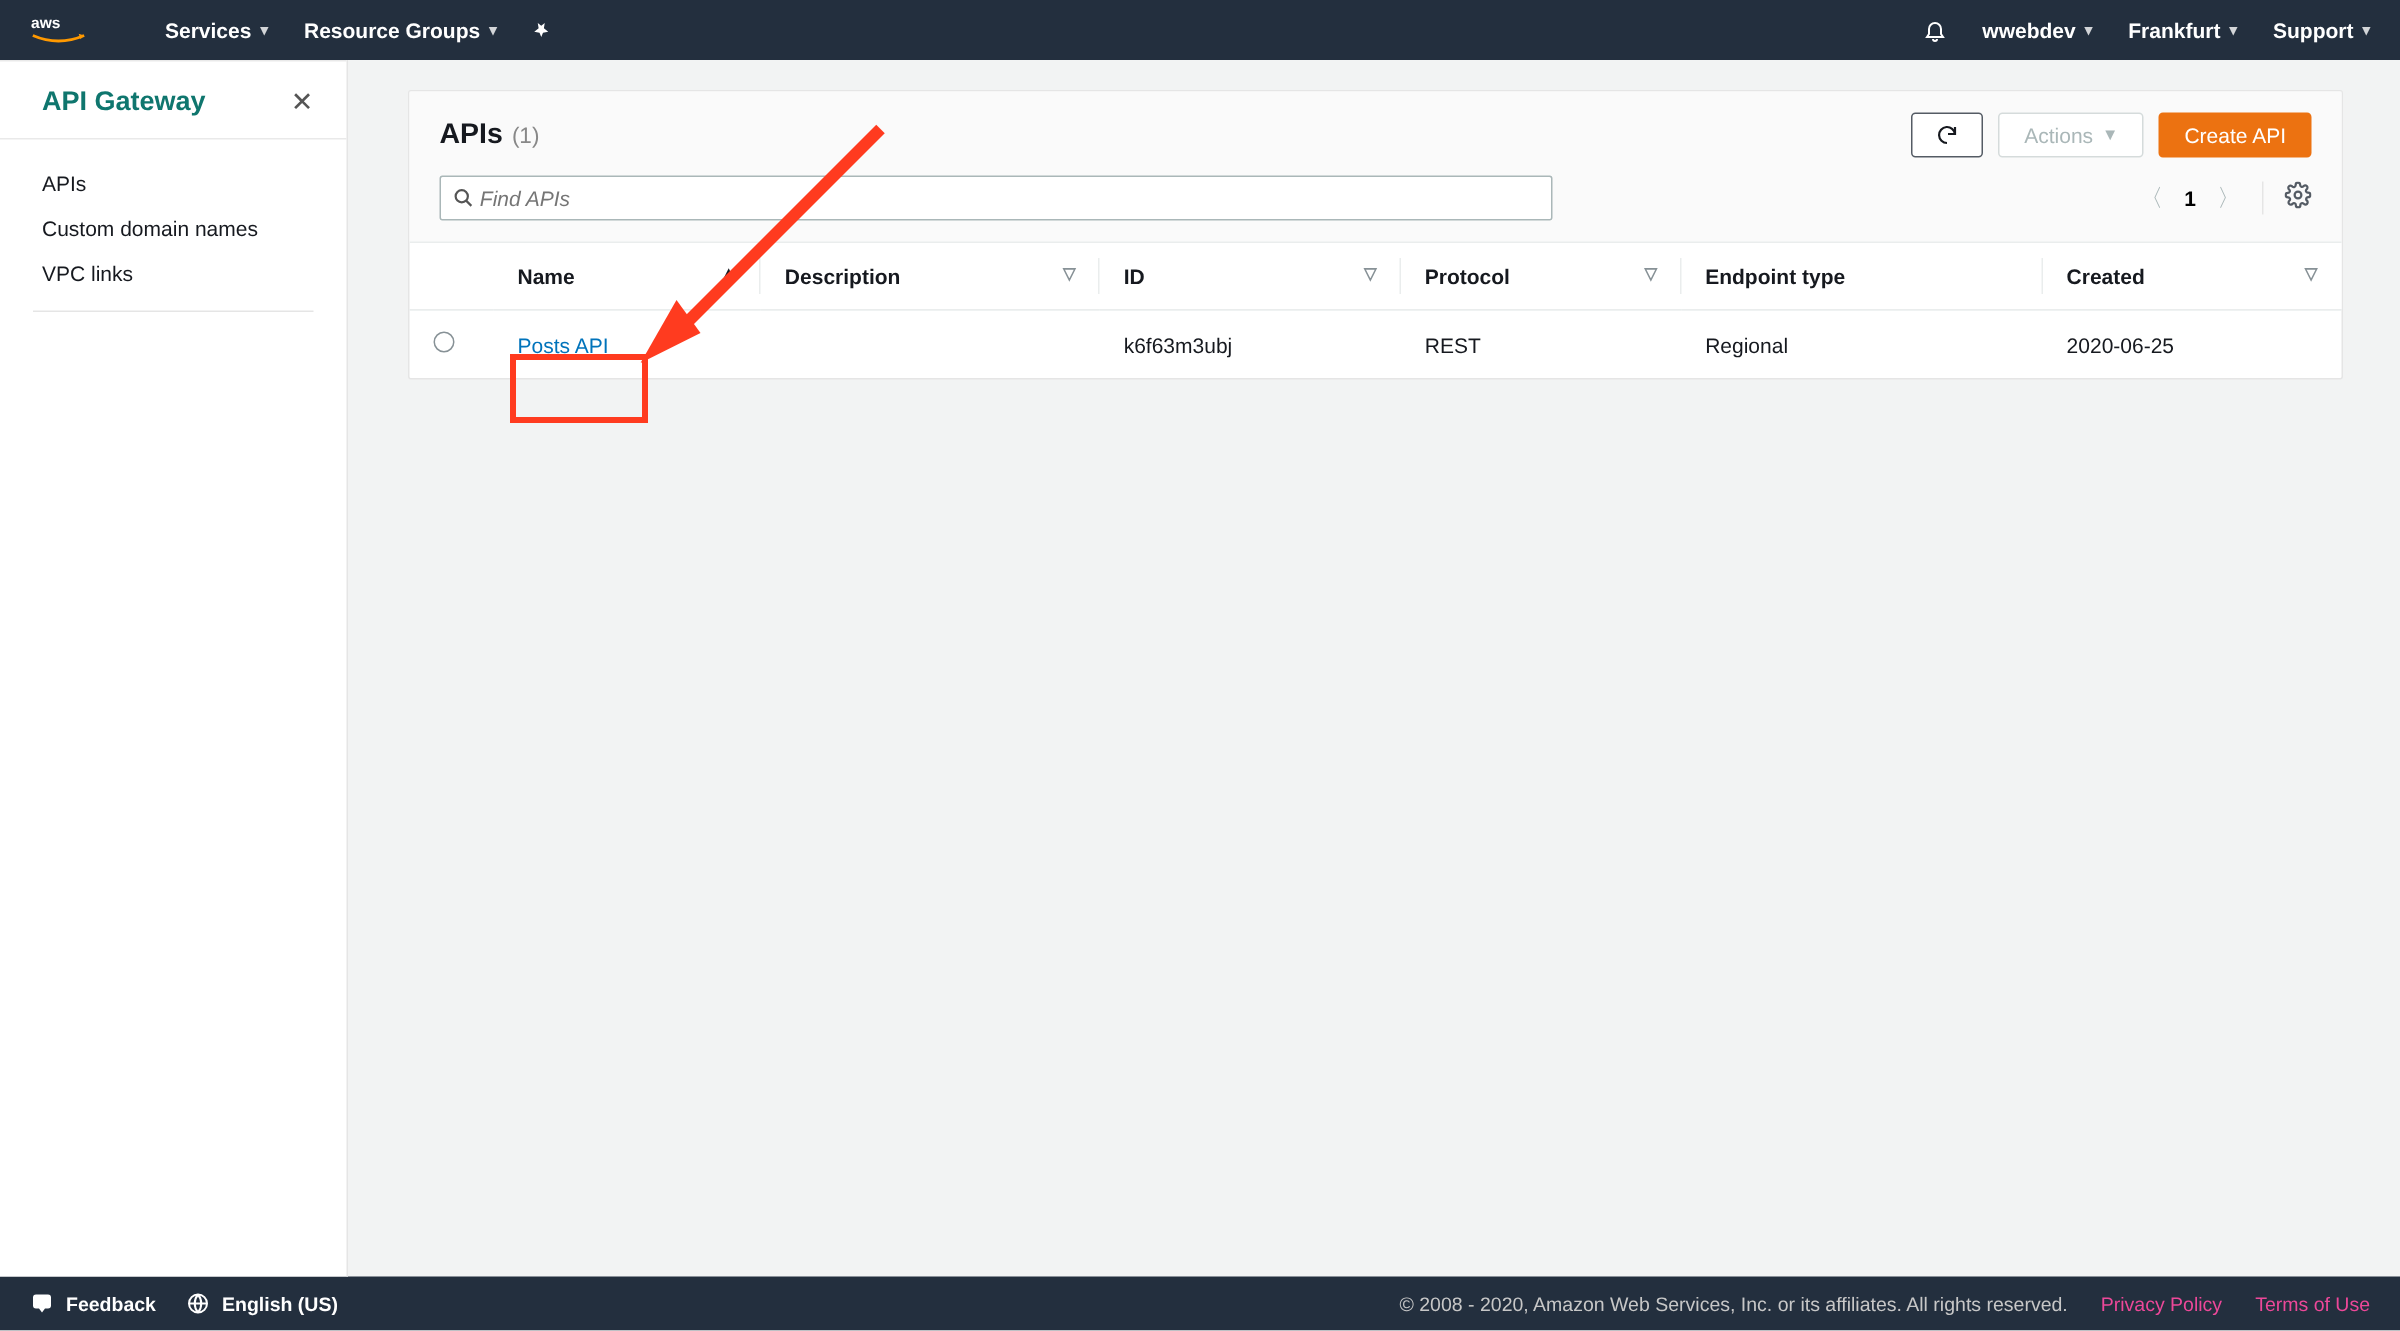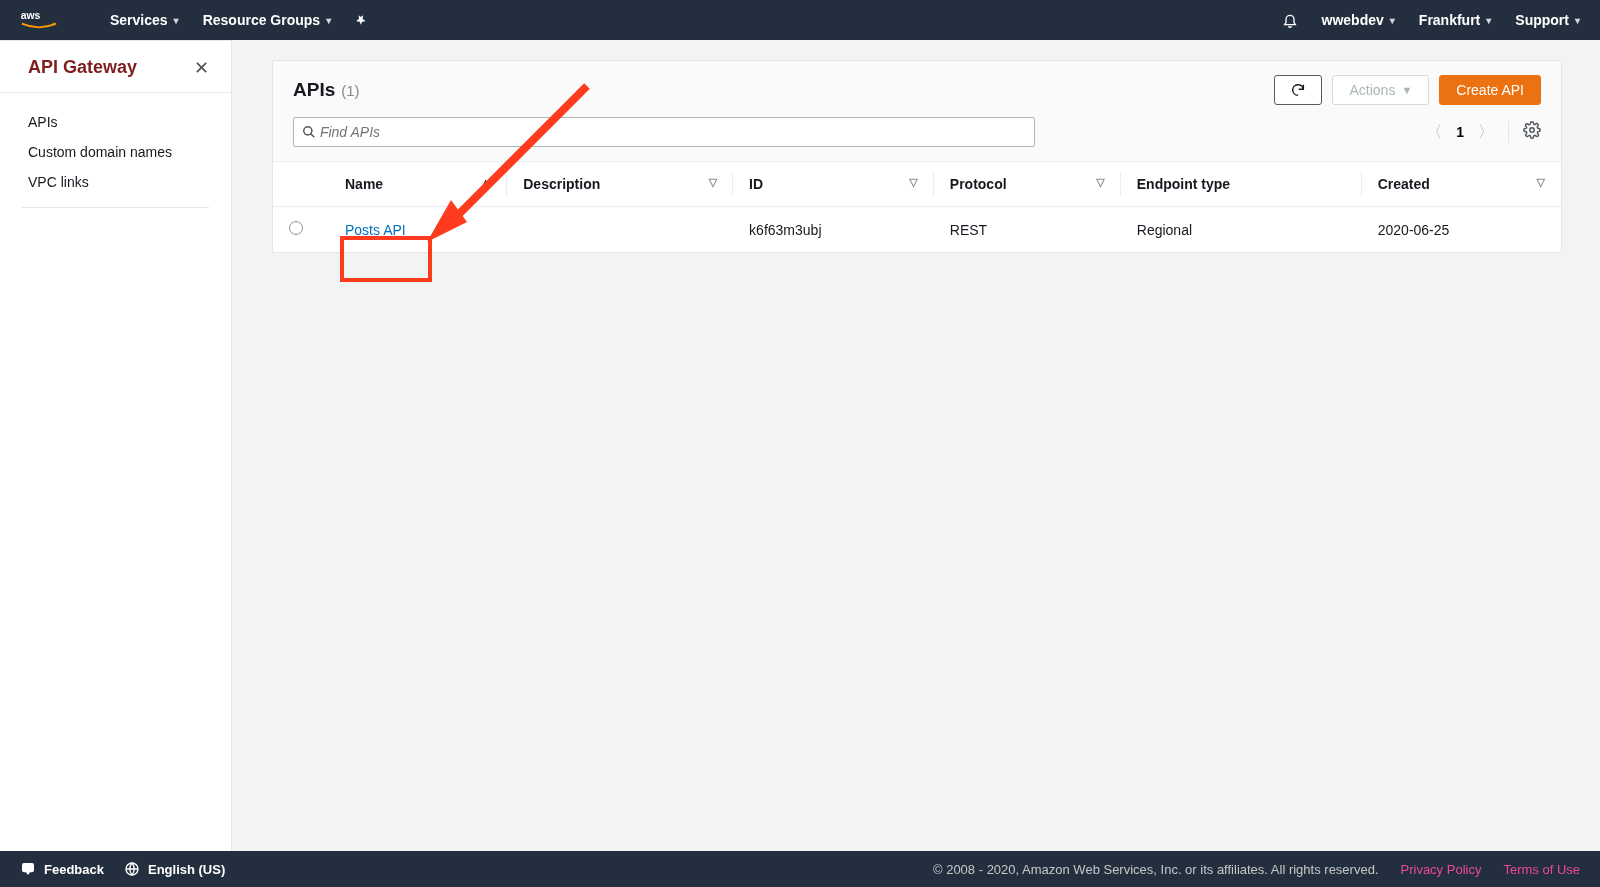--- a/index.html
+++ b/index.html
@@ -23,21 +23,21 @@
     
     .sidebar {
       width: 232px; background: #fff; border-right: 1px solid #e5e5e5;
       display: flex; flex-direction: column;
     }
     .sidebar-header {
       display: flex; align-items: center; justify-content: space-between;
       padding: 16px 22px 14px 28px; border-bottom: 1px solid #e9e9e9;
       border-top: 1px solid #e9e9e9;
     }
-    .sidebar-header h1 { font-size: 18px; font-weight: 700; color: #7f1d1d; }
+    .sidebar-header h1 { font-size: 18px; font-weight: 700; color: #0f766e; }
     .close-x { font-size: 18px; color: #555; cursor: pointer; line-height: 1; }
     .sidebar-nav { padding: 14px 0; }
     .sidebar-nav a {
       display: block; padding: 7px 28px; font-size: 14px; color: #16191f;
       text-decoration: none; cursor: pointer;
     }
     .sidebar-divider { height: 1px; background: #e5e5e5; margin: 10px 22px 10px 22px; }
 
     
     .main { flex: 1; padding: 20px 38px 20px 40px; overflow: auto; position: relative; }

